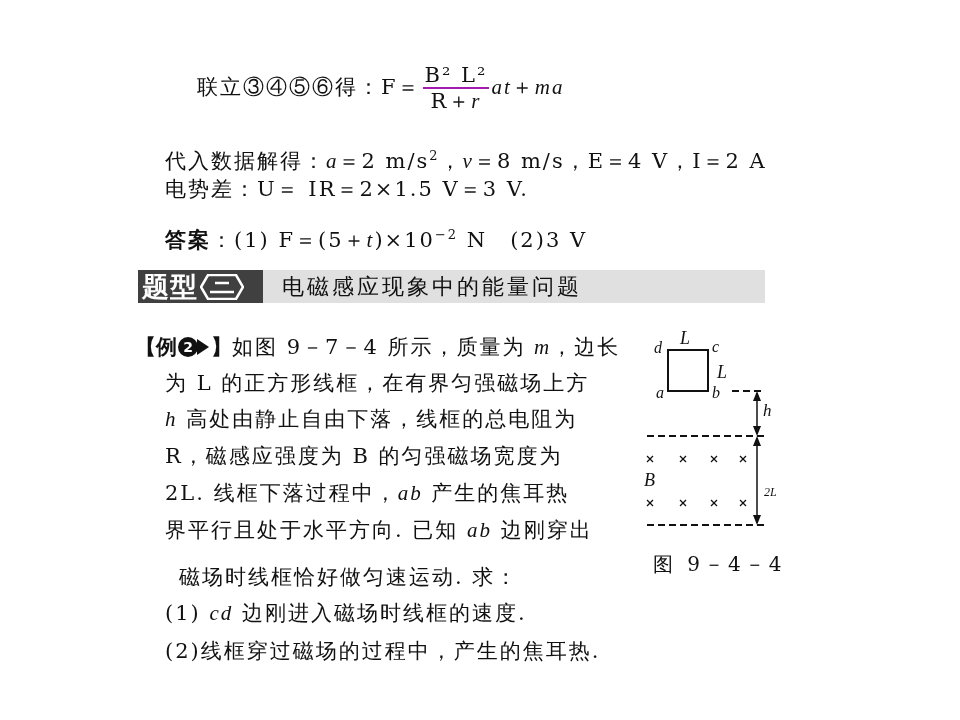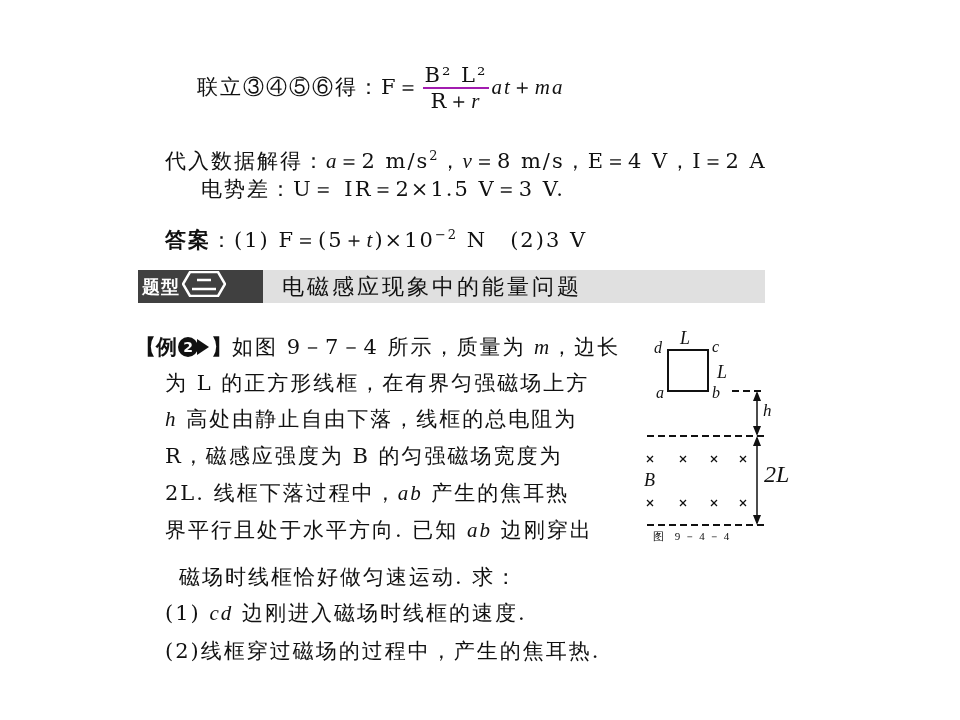--- a/index.html
+++ b/index.html
@@ -50,21 +50,21 @@
       background: #e0e0e0;
     }
     .banner-tag {
       position: absolute;
       left: 0; top: 0;
       width: 125px; height: 33px;
       background: #404040;
       color: #ffffff;
       font-family: "DejaVu Sans", sans-serif;
       font-weight: bold;
-      font-size: 18px;
+      font-size: 27px;
       line-height: 33px;
       padding-left: 4px;
       box-sizing: border-box;
       letter-spacing: 1px;
     }
     .banner-num {
       display: inline-block;
       position: relative;
       width: 44px;
       height: 26px;
@@ -93,39 +93,38 @@
       display: inline-block;
       width: 34px; height: 22px;
       vertical-align: -4px;
     }
 
     .diagram { position: absolute; left: 640px; top: 325px; width: 160px; height: 245px; }
     .diagram svg { position: absolute; left: 0; top: 0; }
     .caption {
       position: absolute;
       left: 653px;
-      top: 529px;
-      font-size: 11px;
+      top: 551px;
+      font-size: 20px;
       letter-spacing: 4px;
       white-space: nowrap;
-      font-family: Liberation Serif, serif;
     }
   </style>
 </head>
 <body>
 
 <div class="line" style="left:165px; top:63px;margin-left:32px;">
   <span>联立③④⑤⑥得：F＝</span><span class="frac"><span class="num">B² L²</span><span class="den"><span>R＋</span><span class="it">r</span></span></span><span class="it">at</span><span>＋</span><span class="it">ma</span>
 </div>
 
 <div class="line" style="left:165px; top:147px;">
   <span>代入数据解得：</span><span class="it">a</span><span>＝2 m/s</span><sup>2</sup><span>，</span><span class="it">v</span><span>＝8 m/s，E＝4 V，I＝2 A</span>
 </div>
 
-<div class="line" style="left:165px; top:175px;margin-left:36px;">电势差：U＝ IR＝2×1.5 V＝3 V.</div>
+<div class="line" style="left:165px; top:175px;">电势差：U＝ IR＝2×1.5 V＝3 V.</div>
 
 <div class="line" style="left:165px; top:226px;">
   <span class="bold">答案</span><span>：(1) F＝(5＋</span><span class="it">t</span><span>)×10</span><sup>−2</sup><span> N　(2)3 V</span>
 </div>
 
 <div class="banner">
   <div class="banner-tag">
     <span>题型</span><span class="banner-num">
       <svg width="44" height="26" viewBox="0 0 44 26">
         <polygon points="8,1 36,1 43,13 36,25 8,25 1,13" fill="none" stroke="#ffffff" stroke-width="2.5"></polygon>
@@ -208,15 +207,15 @@
     </g>
   </svg>
   <span class="it" style="position:absolute;left:14px;top:14px;font-size:16px;">d</span>
   <span class="it" style="position:absolute;left:40px;top:3px;font-size:18px;">L</span>
   <span class="it" style="position:absolute;left:72px;top:13px;font-size:16px;">c</span>
   <span class="it" style="position:absolute;left:77px;top:37px;font-size:18px;">L</span>
   <span class="it" style="position:absolute;left:16px;top:59px;font-size:16px;">a</span>
   <span class="it" style="position:absolute;left:72px;top:59px;font-size:16px;">b</span>
   <span class="it" style="position:absolute;left:123px;top:76px;font-size:17px;">h</span>
   <span class="it" style="position:absolute;left:4px;top:145px;font-size:18px;">B</span>
-  <span class="it" style="position:absolute;left:124px;top:136px;font-size:24px;">2L</span>
+  <span class="it" style="position:absolute;left:124px;top:160px;font-size:12px;">2L</span>
 </div>
 <div class="caption">图 9－4－4</div>
 
 </body></html>

